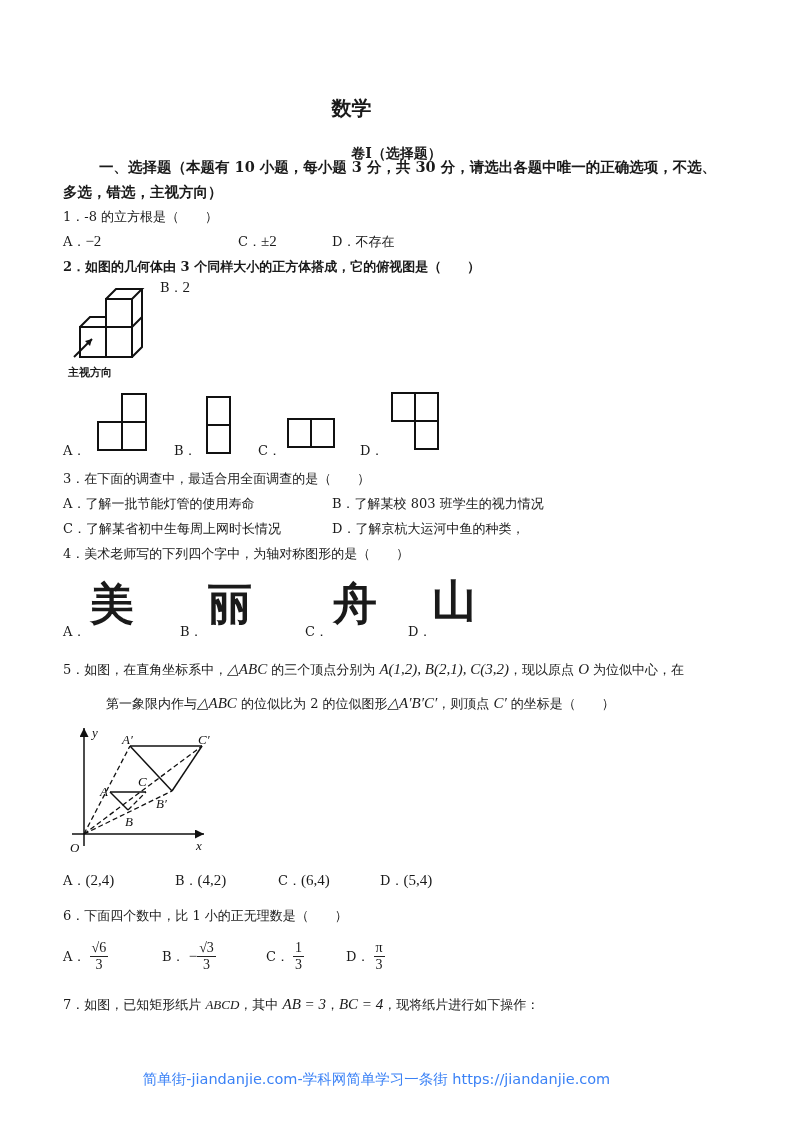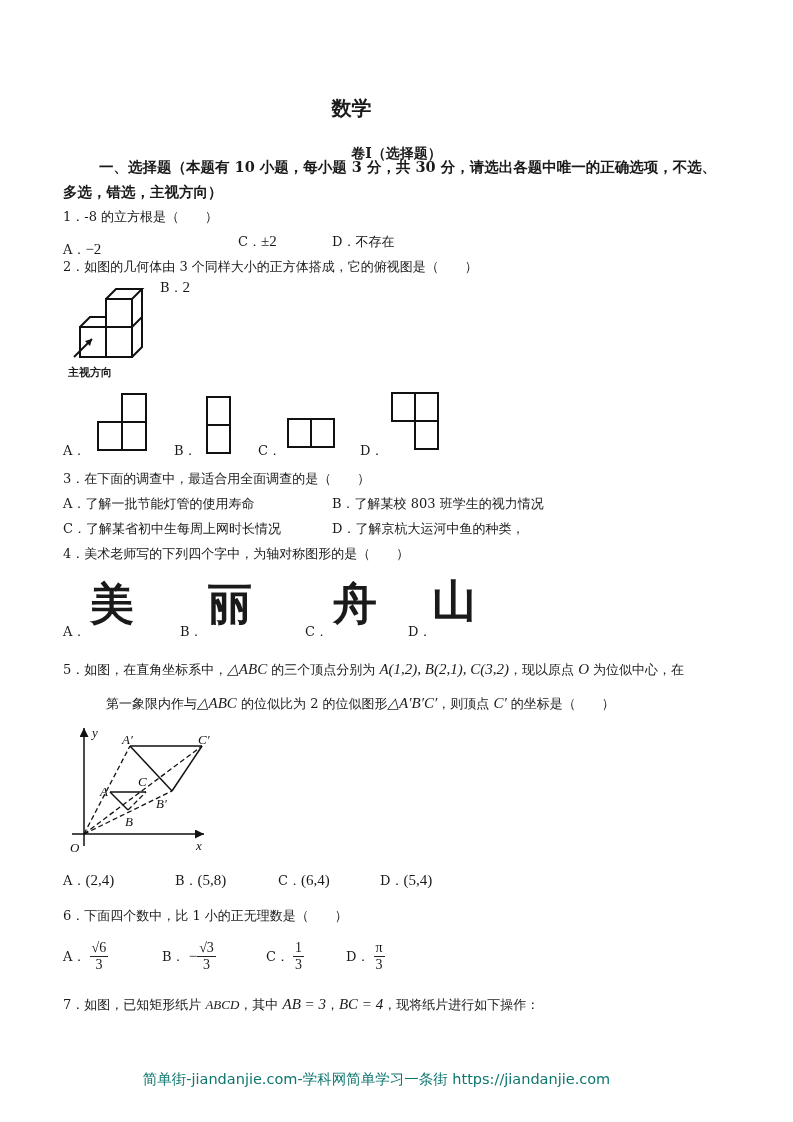--- a/index.html
+++ b/index.html
@@ -9,39 +9,39 @@
   .title { left: 0; width: 703px; top: 95px; text-align: center; font-size: 20px; font-weight: bold; }
   .subtitle { left: 0; width: 793px; top: 133px; text-align: center; font-size: 14px; font-weight: bold; margin-top: 12px; }
   .section { left: 63px; font-size: 14.5px; font-weight: bold; }
   .q { left: 63px; font-size: 13px; }
   .opt { font-size: 13px; }
   .mathi { font-family: "Liberation Serif", serif; font-style: italic; font-size: 15px; }
   .mathn { font-family: "Liberation Serif", serif; font-size: 15px; }
   .frac { display: inline-block; vertical-align: middle; text-align: center; font-family: "Liberation Serif", serif; font-size: 14px; line-height: 16px; }
   .frac .num { display: block; border-bottom: 1px solid #222; padding: 0 2px; }
   .frac .den { display: block; }
-  .footer { left: 0; width: 753px; top: 1070px; text-align: center; font-family: "DejaVu Sans", sans-serif; font-size: 14.5px; color: #0f766e; }
+  .footer { left: 0; width: 753px; top: 1070px; text-align: center; font-family: "DejaVu Sans", sans-serif; font-size: 14.5px; color: #3b82f6; }
   svg { position: absolute; overflow: visible; }
   .glyph { font-family: "DejaVu Sans", sans-serif; font-size: 44px; font-weight: bold; }
 </style>
 </head>
 <body>
 
 <div class="abs title">数学</div>
 <div class="abs subtitle">卷I（选择题）</div>
 <div class="abs section" style="top:158px;margin-left:36px;">一、选择题（本题有 10 小题，每小题 3 分，共 30 分，请选出各题中唯一的正确选项，不选、</div>
 <div class="abs section" style="top:183px;">多选，错选，主视方向）</div>
 
 <div class="abs q" style="top:208px;">1．-8 的立方根是（　　）</div>
-<div class="abs opt" style="left:63px;top:233px;margin-top:8px;"><span>A．</span><span class="mathn">−2</span></div>
+<div class="abs opt" style="left:63px;top:233px;"><span>A．</span><span class="mathn">−2</span></div>
 <div class="abs opt" style="left:160px;top:233px;margin-top:46px;"><span>B．</span><span class="mathn">2</span></div>
 <div class="abs opt" style="left:238px;top:233px;"><span>C．</span><span class="mathn">±2</span></div>
 <div class="abs opt" style="left:332px;top:233px;"><span>D．</span><span>不存在</span></div>
 
-<div class="abs q" style="top:258px;">2．如图的几何体由 3 个同样大小的正方体搭成，它的俯视图是（　　）</div>
+<div class="abs q" style="top:258px;font-weight:bold;">2．如图的几何体由 3 个同样大小的正方体搭成，它的俯视图是（　　）</div>
 <svg style="left:68px;top:285px;" width="90" height="80" viewBox="0 0 90 80">
   <g fill="none" stroke="#111" stroke-width="2">
     <rect x="12" y="42" width="26" height="30"></rect>
     <rect x="38" y="42" width="26" height="30"></rect>
     <rect x="38" y="14" width="26" height="28"></rect>
     <path d="M12 42 L22 32 L38 32"></path>
     <path d="M38 14 L48 4 L74 4 L64 14"></path>
     <path d="M74 4 L74 62 L64 72"></path>
     <path d="M64 42 L74 32"></path>
   </g>
@@ -130,21 +130,21 @@
     <text x="38" y="74">A</text>
     <text x="63" y="104">B</text>
     <text x="76" y="64">C</text>
     <text x="60" y="22">A′</text>
     <text x="94" y="86">B′</text>
     <text x="136" y="22">C′</text>
   </g>
 </svg>
 
 <div class="abs opt" style="left:63px;top:872px;"><span>A．</span><span class="mathn">(2,4)</span></div>
-<div class="abs opt" style="left:175px;top:872px;"><span>B．</span><span class="mathn">(5,8)</span></div>
+<div class="abs opt" style="left:175px;top:872px;"><span>B．</span><span class="mathn">(4,2)</span></div>
 <div class="abs opt" style="left:278px;top:872px;"><span>C．</span><span class="mathn">(6,4)</span></div>
 <div class="abs opt" style="left:380px;top:872px;"><span>D．</span><span class="mathn">(5,4)</span></div>
 
 <div class="abs q" style="top:907px;">6．下面四个数中，比 1 小的正无理数是（　　）</div>
 <div class="abs opt" style="left:63px;top:940px;"><span style="vertical-align:middle">A．</span> <span class="frac"><span class="num">√6</span><span class="den">3</span></span></div>
 <div class="abs opt" style="left:162px;top:940px;"><span style="vertical-align:middle">B．</span> <span class="mathn" style="vertical-align:middle">−</span><span class="frac"><span class="num">√3</span><span class="den">3</span></span></div>
 <div class="abs opt" style="left:266px;top:940px;"><span style="vertical-align:middle">C．</span> <span class="frac"><span class="num">1</span><span class="den">3</span></span></div>
 <div class="abs opt" style="left:346px;top:940px;"><span style="vertical-align:middle">D．</span> <span class="frac"><span class="num">π</span><span class="den">3</span></span></div>
 
 <div class="abs q" style="top:996px;"><span>7．如图，已知矩形纸片 </span><span class="mathi" style="font-size:13px">ABCD</span><span>，其中 </span><span class="mathi">AB = 3</span><span>，</span><span class="mathi">BC = 4</span><span>，现将纸片进行如下操作：</span></div>

